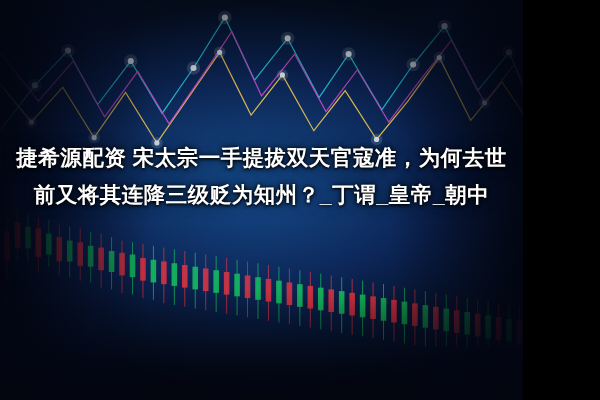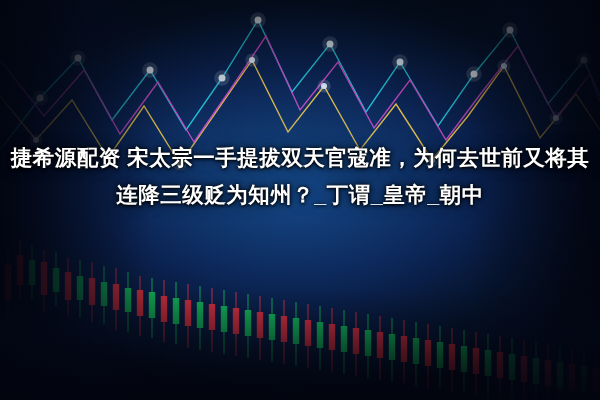--- a/index.html
+++ b/index.html
@@ -2,21 +2,21 @@
 <html><head>
 <meta charset="utf-8">
 <style>
   html, body {
     margin: 0;
     padding: 0;
     background: #000;
   }
   #stage {
     position: relative;
-    width: 600px;
+    width: 523px;
     height: 400px;
     overflow: hidden;
     background: #050a1e;
     font-family: "Liberation Sans", sans-serif;
   }
   
   .bg-base {
     position: absolute;
     inset: 0;
     background:

